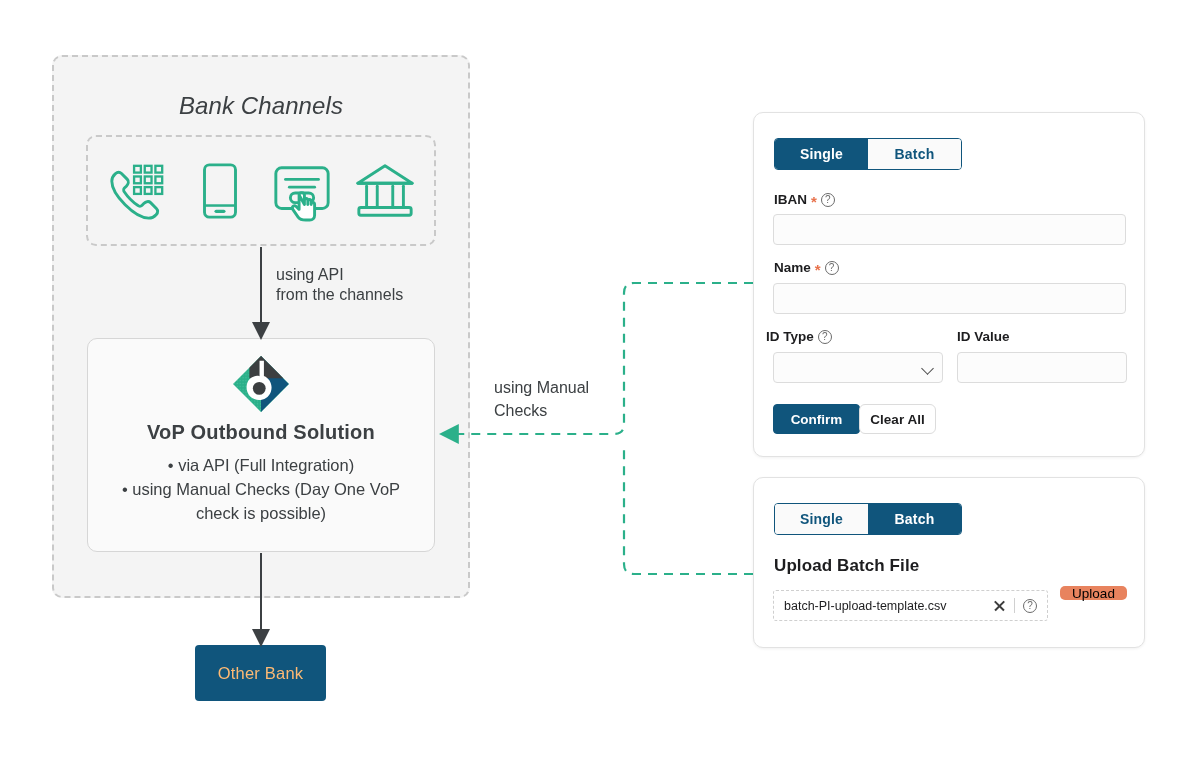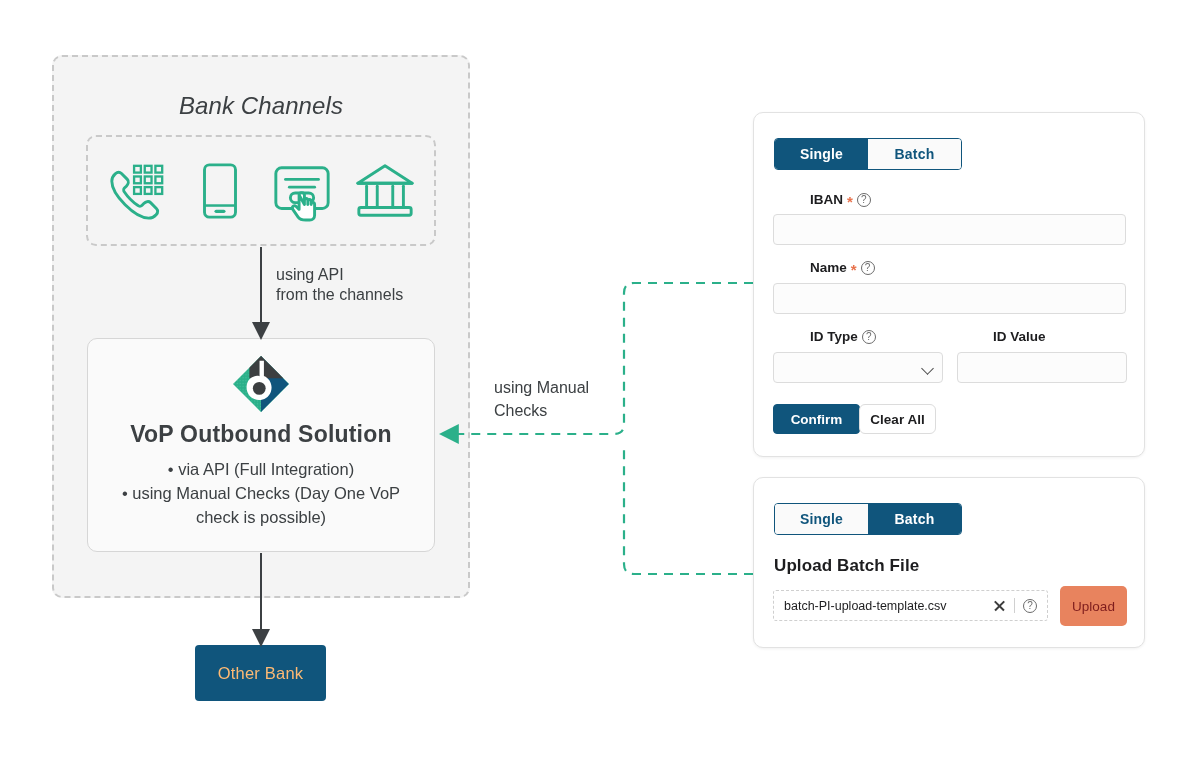--- a/index.html
+++ b/index.html
@@ -68,21 +68,21 @@
     background: #fafafa;
     border: 1px solid #d6d6d6;
     border-radius: 10px;
     display: flex;
     flex-direction: column;
     align-items: center;
   }
   .logo-wrap { margin-top: 14px; width: 62px; height: 62px; }
   .vop-title {
     margin-top: 6px;
-    font-size: 23px;
+    font-size: 20px;
     font-weight: bold;
     color: #3c4043;
     letter-spacing: .2px;
   }
   .vop-bullets {
     margin: 9px 0 0 0;
     padding: 0;
     list-style: none;
     width: 320px;
     text-align: center;
@@ -157,21 +157,20 @@
   .seg-btn.off { background: #fafafa; color: #10557c; }
 
   
   .fld-label {
     position: absolute;
     font-size: 13.5px;
     font-weight: bold;
     color: #1d1d1f;
     display: flex; align-items: center; gap: 4px;
     white-space: nowrap;
-    margin-left: 36px;
   }
   .req { color: #e8724c; font-size: 15px; line-height: 1; position: relative; top: 2px; }
   .qmark {
     display: inline-block;
     width: 14px; height: 14px;
     border: 1.3px solid #6b6b6b;
     border-radius: 50%;
     color: #6b6b6b;
     font-size: 10px;
     line-height: 12px;
@@ -246,24 +245,24 @@
   .x-icon::before, .x-icon::after {
     content: ""; position: absolute; left: 0; top: 6px;
     width: 13px; height: 1.6px; background: #3c3c3c;
   }
   .x-icon::before { transform: rotate(45deg); }
   .x-icon::after  { transform: rotate(-45deg); }
   .vdiv { width: 1px; height: 15px; background: #d0d0d0; margin-right: 8px; }
   .btn-upload {
     position: absolute;
     left: 306px; top: 108px;
-    width: 67px; height: 40px;
+    width: 67px; height: 14px;
     background: #e8835e;
     border-radius: 5px;
-    color: #7f1d1d;
+    color: #000000;
     font-size: 13.5px;
     display: flex; align-items: center; justify-content: center;
     cursor: pointer; user-select: none;
   }
 </style>
 </head>
 <body>
 
 <div id="stage">
 
@@ -401,21 +400,21 @@
     </div>
     <input class="txt-input" style="left: 19px; top: 101px; width: 353px;" placeholder="">
 
     <div class="fld-label" style="left:20px; top:147px;">
       <span>Name</span>
       <span class="req">*</span>
       <span class="qmark">?</span>
     </div>
     <input class="txt-input" style="left: 19px; top: 170px; width: 353px;" placeholder="">
 
-    <div class="fld-label" style="left:20px; top:216px;">
+    <div class="fld-label" style="left:12px; top:216px;">
       <span>ID Type</span>
       <span class="qmark">?</span>
     </div>
     <div class="sel-input" style="left:19px; top:239px; width:170px;">
       <span class="chev"></span>
     </div>
 
     <div class="fld-label" style="left:203px; top:216px;">
       <span>ID Value</span>
     </div>

